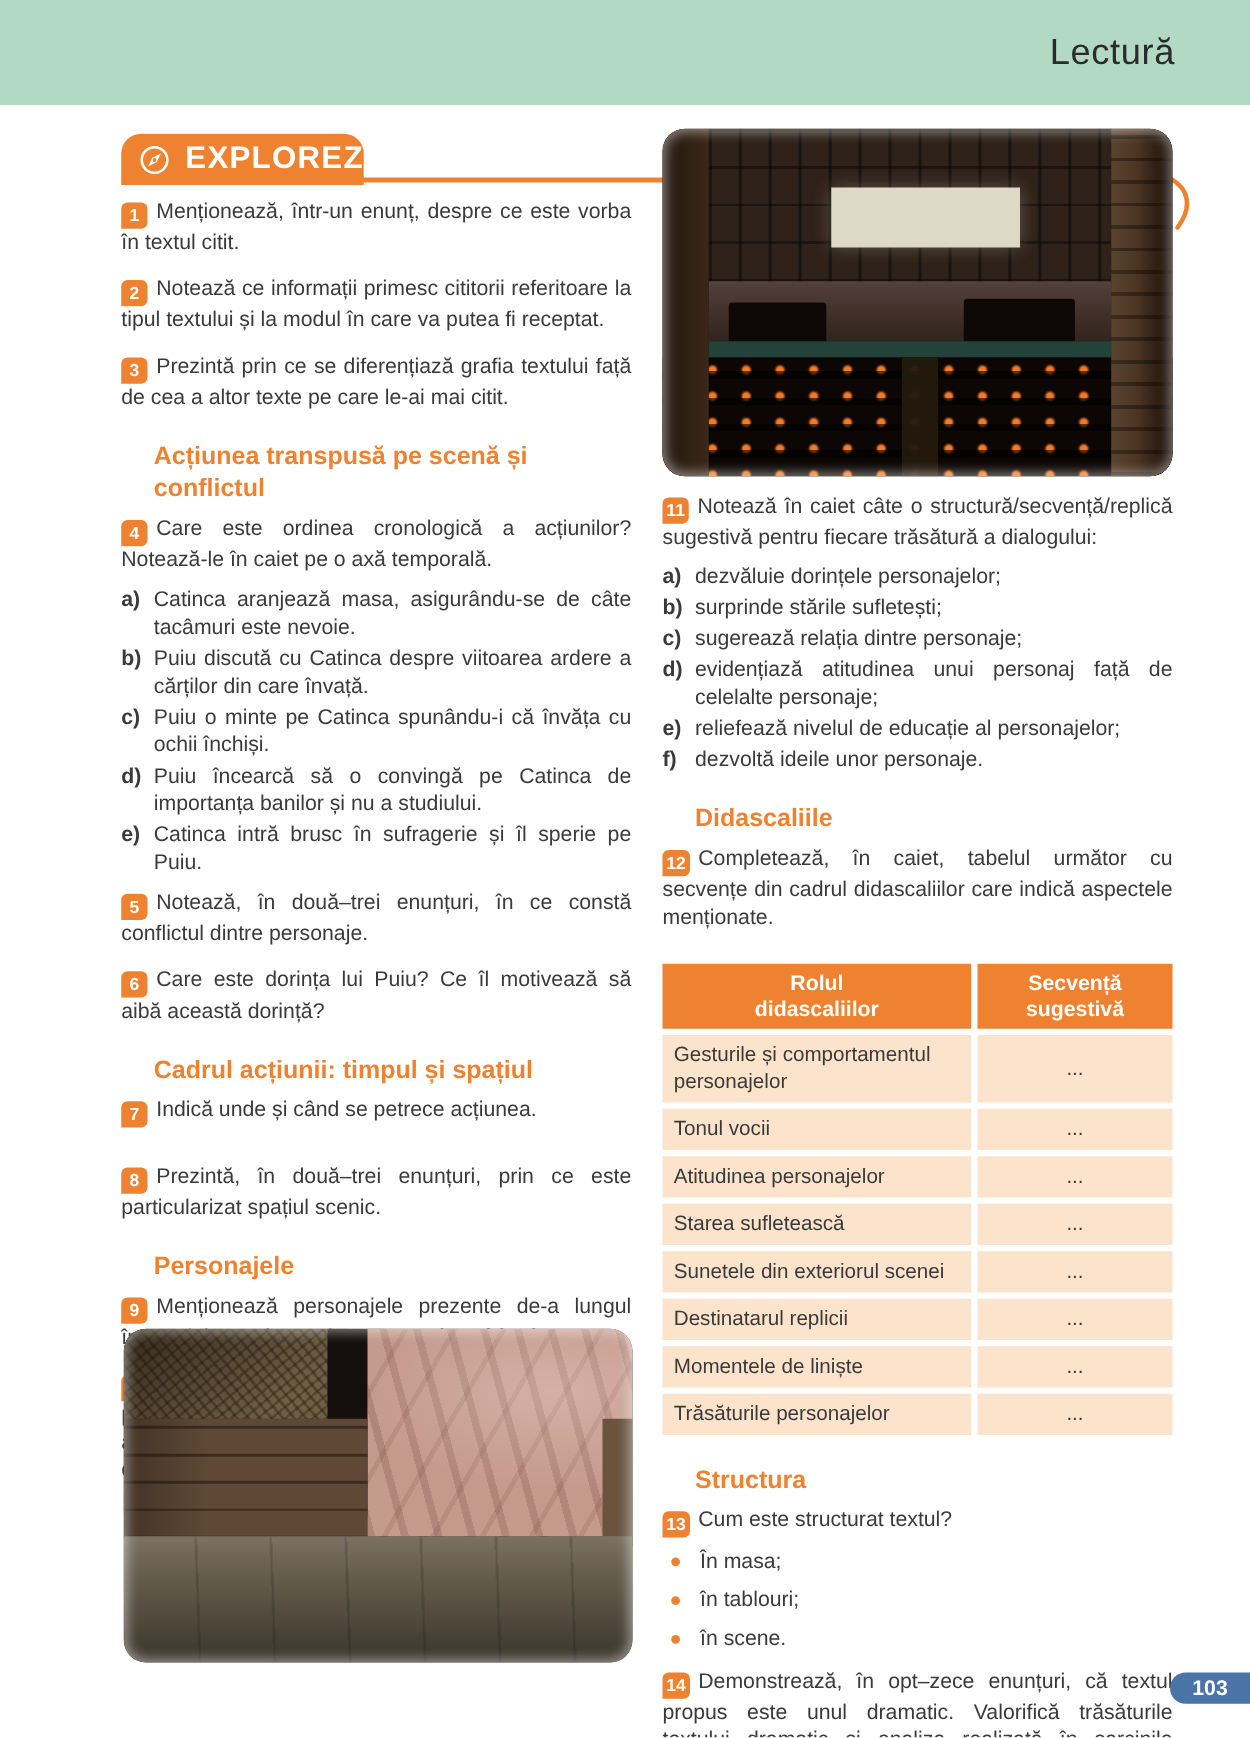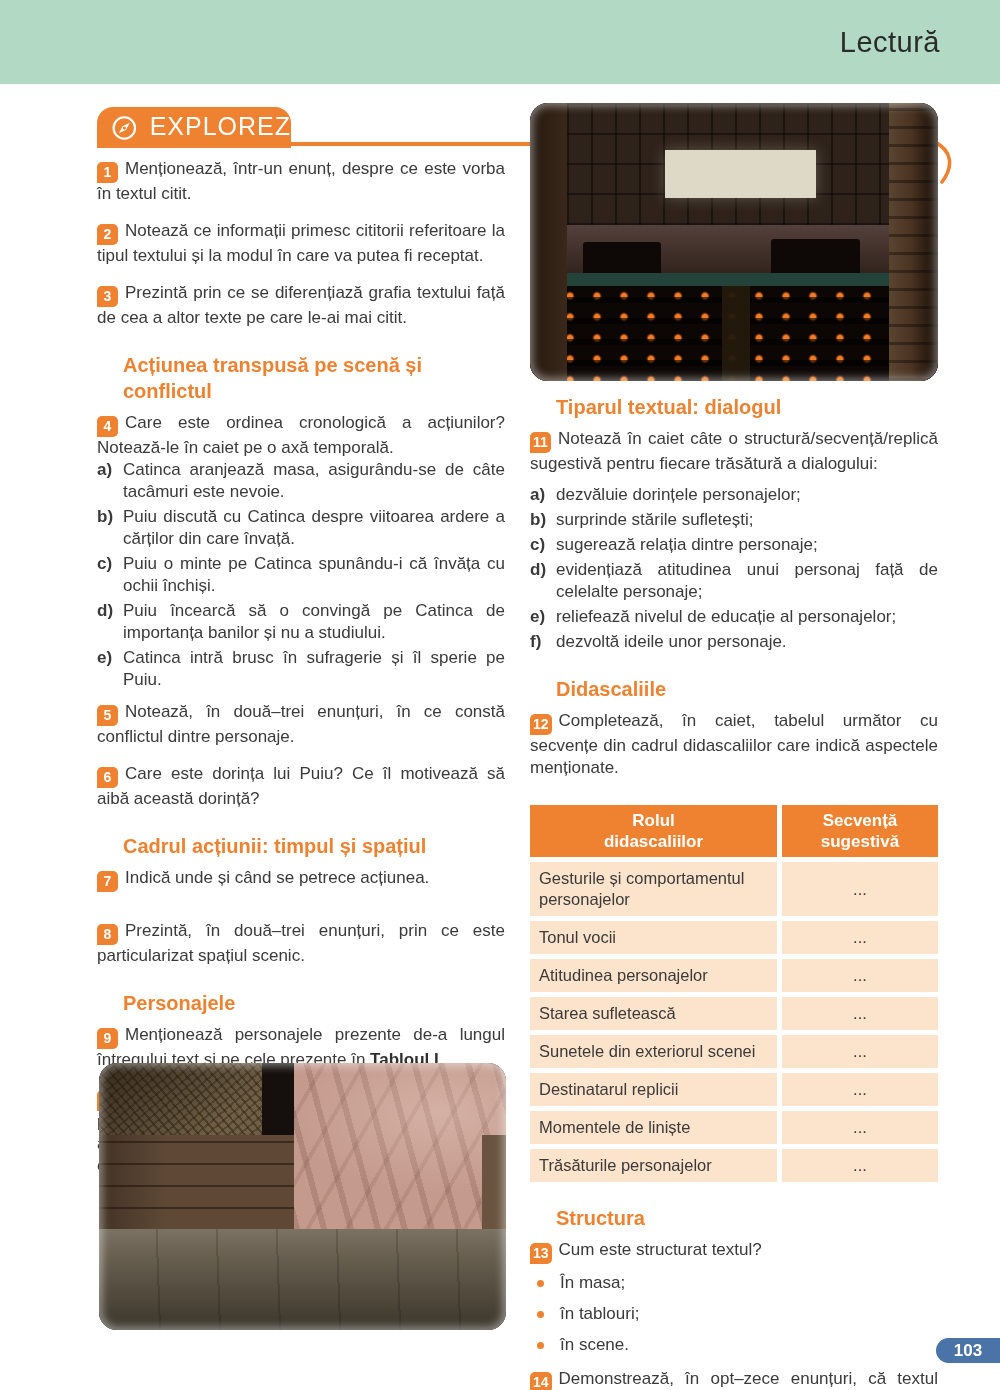--- a/index.html
+++ b/index.html
@@ -11,21 +11,21 @@
   
   .topbar{position:absolute;left:0;top:0;width:100%;height:84px;background:#b2d9c4;}
   .page-title{position:absolute;right:60px;top:26px;font-size:29px;color:#2b2b2b;letter-spacing:.5px;}
   
   .swoosh{position:absolute;left:250px;top:142px;width:690px;height:4px;background:#ee8230;border-radius:2px;z-index:1;}
   .swoosh-arc{position:absolute;left:932px;top:140px;z-index:1;}
   .explorez{
     position:absolute;left:97px;top:107px;width:194px;height:41px;background:#ee8230;
     border-radius:16px 16px 0 0;z-index:2;display:flex;align-items:center;gap:11px;padding-left:13px;
   }
-  .explorez-label{color:#fff;font-weight:normal;font-size:25px;letter-spacing:1px;padding-bottom:2px;}
+  .explorez-label{color:#fff;font-weight:bold;font-size:25px;letter-spacing:1px;padding-bottom:2px;}
   
   .col{position:absolute;width:408px;font-size:17px;line-height:22px;}
   .col-left{left:97px;top:158px;}
   .col-right{left:530px;top:394px;}
   .ex{margin:0 0 15px;text-align:justify;}
   .num{
     display:inline-block;min-width:21px;height:21px;padding:0 3px;background:#ee8230;color:#fff;
     font-weight:bold;font-size:14px;line-height:21px;text-align:center;border-radius:5px 5px 5px 0;
     margin-right:7px;vertical-align:-3px;
   }
@@ -133,21 +133,21 @@
     <div class="pt-wall-r"></div>
   </div>
 
   <main class="col col-left">
     <p class="ex"><span class="num">1</span><span>Menționează, într-un enunț, despre ce este vorba în textul citit.</span></p>
     <p class="ex"><span class="num">2</span><span>Notează ce informații primesc cititorii referitoare la tipul textului și la modul în care va putea fi receptat.</span></p>
     <p class="ex"><span class="num">3</span><span>Prezintă prin ce se diferențiază grafia textului față de cea a altor texte pe care le-ai mai citit.</span></p>
 
     <h2 class="sec-h">Acțiunea transpusă pe scenă și conflictul</h2>
 
-    <p class="ex" style="margin-bottom:0;"><span class="num">4</span><span>Care este ordinea cronologică a acțiunilor? Notează-le în caiet pe o axă temporală.</span></p>
+    <p class="ex" style="margin-bottom:10px;"><span class="num">4</span><span>Care este ordinea cronologică a acțiunilor? Notează-le în caiet pe o axă temporală.</span></p>
 
     <div class="opts">
       <div class="opt">
           <span class="opt-label">a)</span>
           <span class="opt-text">Catinca aranjează masa, asigurându-se de câte tacâmuri este nevoie.</span>
         </div>
       <div class="opt">
           <span class="opt-label">b)</span>
           <span class="opt-text">Puiu discută cu Catinca despre viitoarea ardere a cărților din care învață.</span>
         </div>
@@ -224,21 +224,20 @@
 
       <g fill="#2e1c0d">
         <rect x="300" y="112" width="62" height="7" rx="1"></rect>
         <rect x="304" y="118" width="6" height="44"></rect>
         <rect x="352" y="117" width="6" height="42"></rect>
       </g>
     </svg>
   </div>
 
   <aside class="col col-right">
-    <h2 class="sec-h">Tiparul textual: dialogul</h2>
 
     <p class="ex" style="margin-bottom:9px;"><span class="num">11</span><span>Notează în caiet câte o structură/secvență/replică sugestivă pentru fiecare trăsătură a dialogului:</span></p>
 
     <div class="opts">
       <div class="opt">
           <span class="opt-label">a)</span>
           <span class="opt-text">dezvăluie dorințele personajelor;</span>
         </div>
       <div class="opt">
           <span class="opt-label">b)</span>

